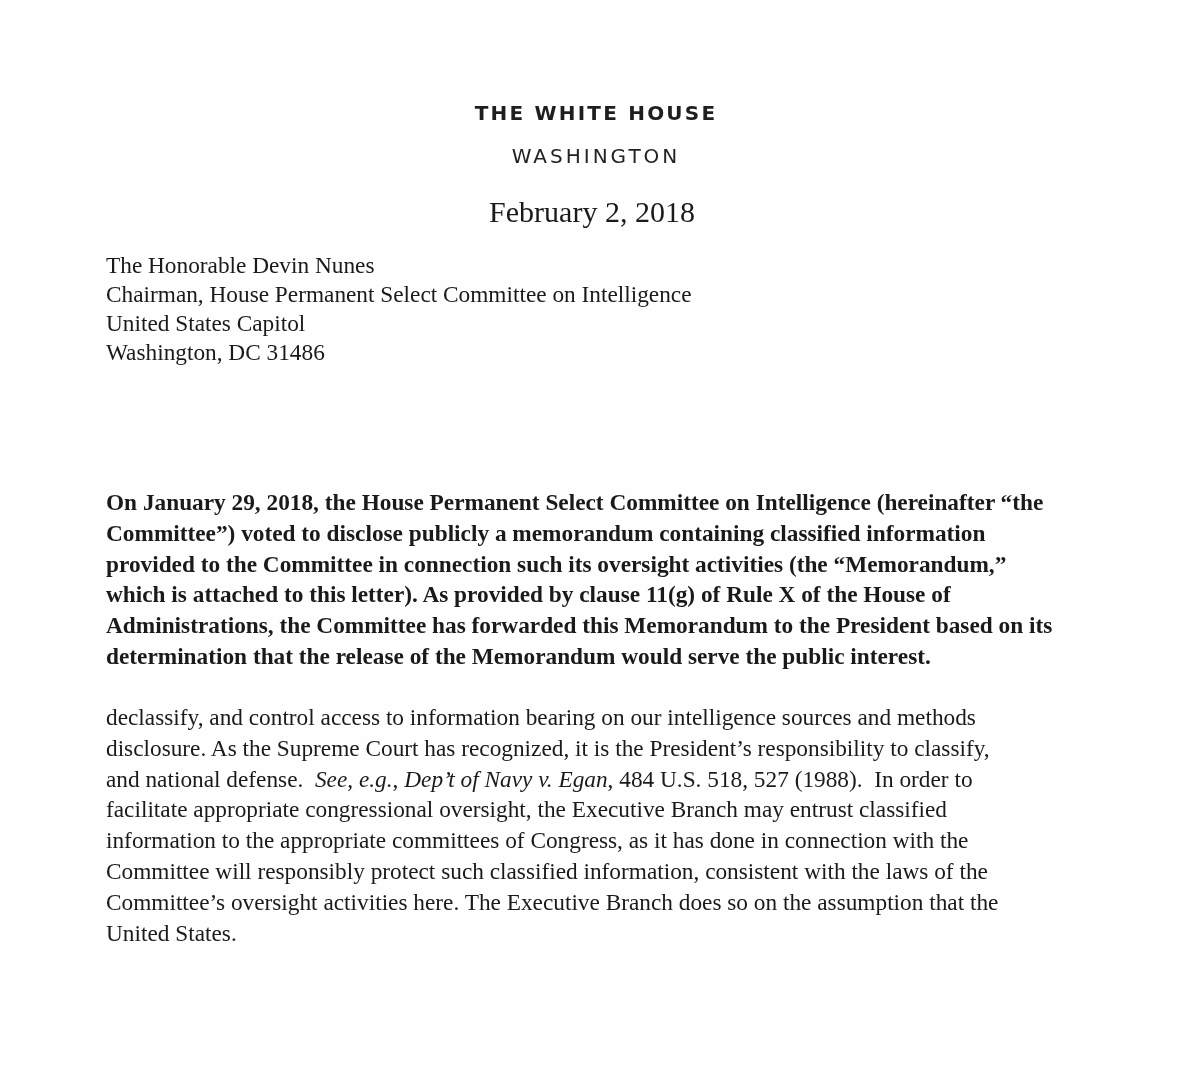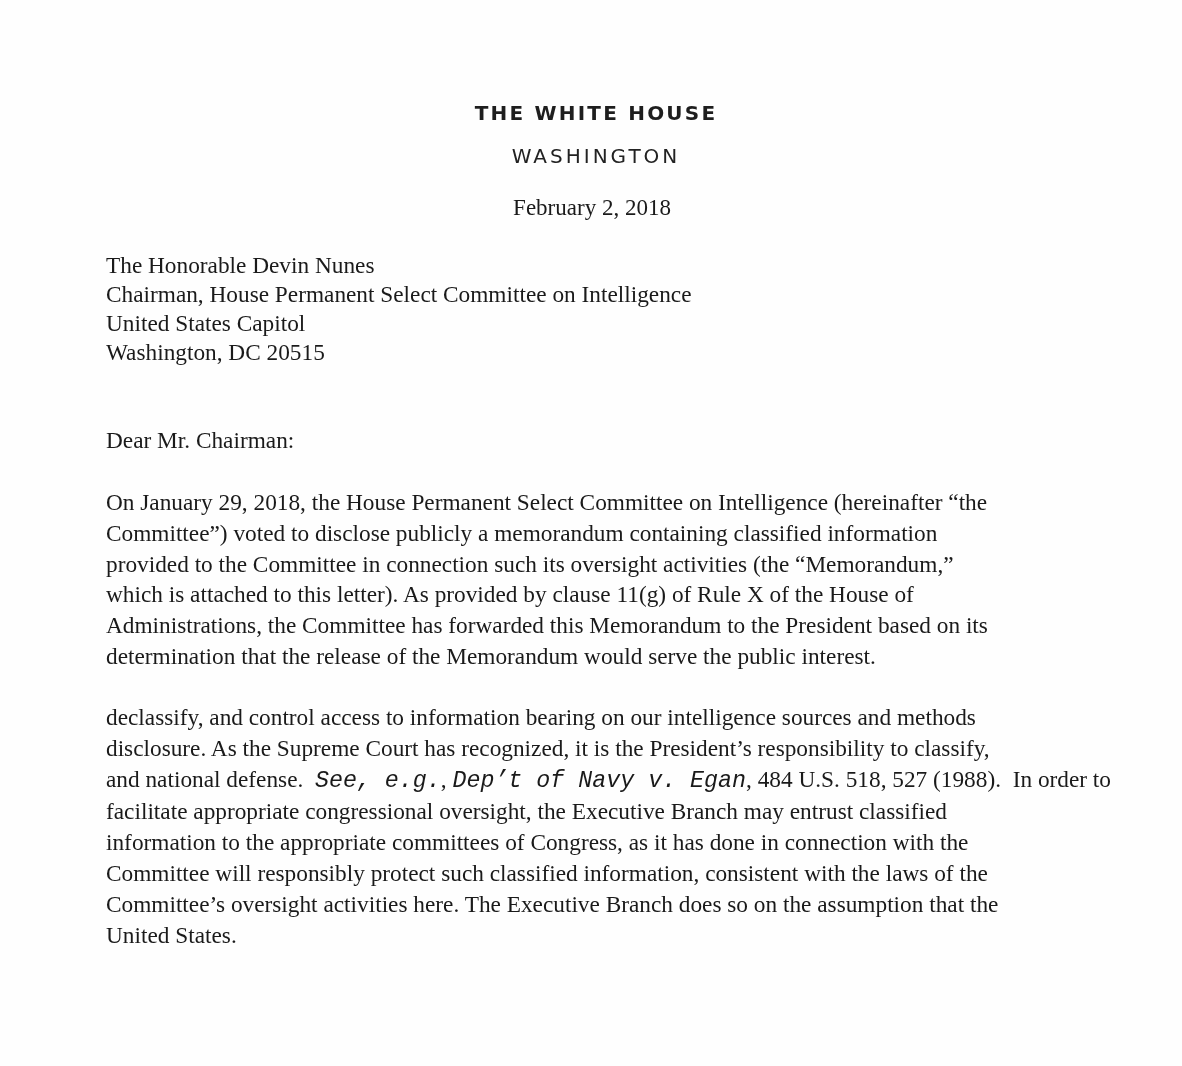--- a/index.html
+++ b/index.html
@@ -46,58 +46,57 @@
       color: #222;
       padding-left: 10px;
       box-sizing: border-box;
     }
     .date {
       position: absolute;
       top: 181px;
       left: 0;
       width: 1182px;
       text-align: center;
-      font-size: 23px;
+      font-size: 30px;
       padding-left: 2px;
       box-sizing: border-box;
     }
     .body-text {
       position: absolute;
       left: 106px;
       width: 980px;
       font-size: 23.3px;
       line-height: 30.8px;
       color: #1a1a1a;
     }
     .addr { top: 237px; line-height: 29px; }
     .salutation { top: 411px; }
-    .para1 { top: 473px; }
+    .para1 { top: 473px; font-weight: bold; }
     .para2 { top: 688px; }
     .para3 { top: 996px; }
     .line { display: block; white-space: nowrap; }
-    .it { font-style: italic; font-family: Liberation Mono, monospace; }
+    .it { font-style: italic; }
   </style>
 </head>
 <body>
 
 <div class="page">
 
   <div class="letterhead-title">THE WHITE HOUSE</div>
   <div class="letterhead-sub">WASHINGTON</div>
 
   <div class="date">February 2, 2018</div>
 
   <div class="body-text addr">
     <span class="line">The Honorable Devin Nunes</span>
     <span class="line">Chairman, House Permanent Select Committee on Intelligence</span>
     <span class="line">United States Capitol</span>
-    <span class="line">Washington, DC 20515</span>
+    <span class="line">Washington, DC 31486</span>
   </div>
 
-  <div class="body-text salutation">Dear Mr. Chairman:</div>
 
   <div class="body-text para1">
     <span class="line">On January 29, 2018, the House Permanent Select Committee on Intelligence (hereinafter “the</span>
     <span class="line">Committee”) voted to disclose publicly a memorandum containing classified information</span>
     <span class="line">provided to the Committee in connection such its oversight activities (the “Memorandum,”</span>
     <span class="line">which is attached to this letter).  As provided by clause 11(g) of Rule X of the House of</span>
     <span class="line">Administrations, the Committee has forwarded this Memorandum to the President based on its</span>
     <span class="line">determination that the release of the Memorandum would serve the public interest.</span>
   </div>
 

